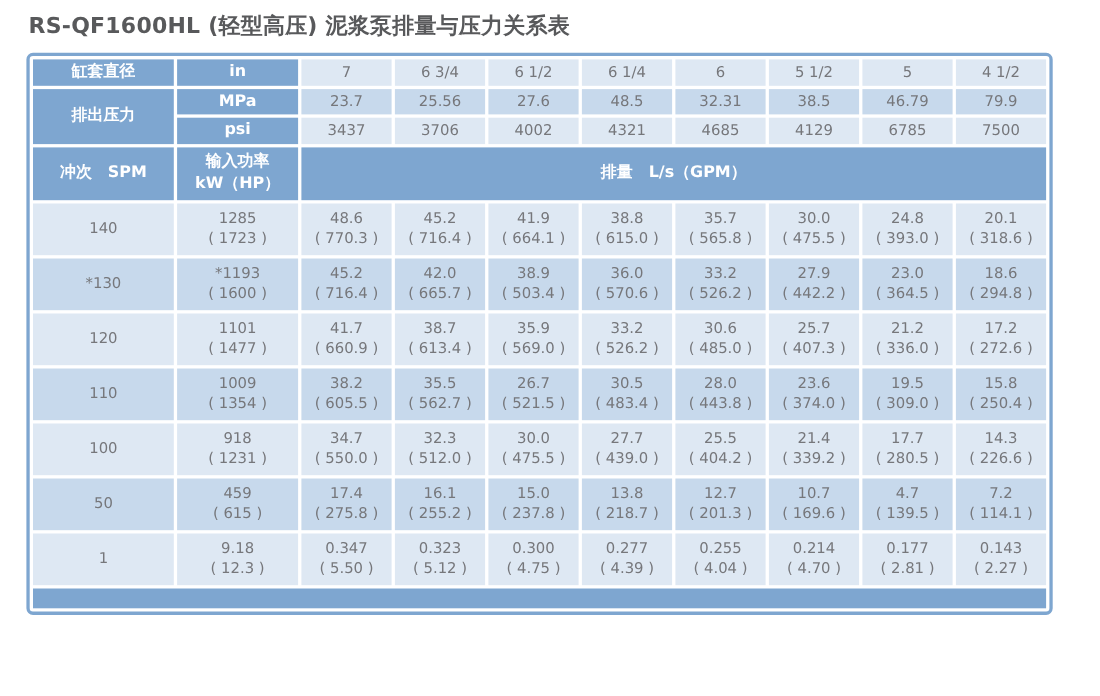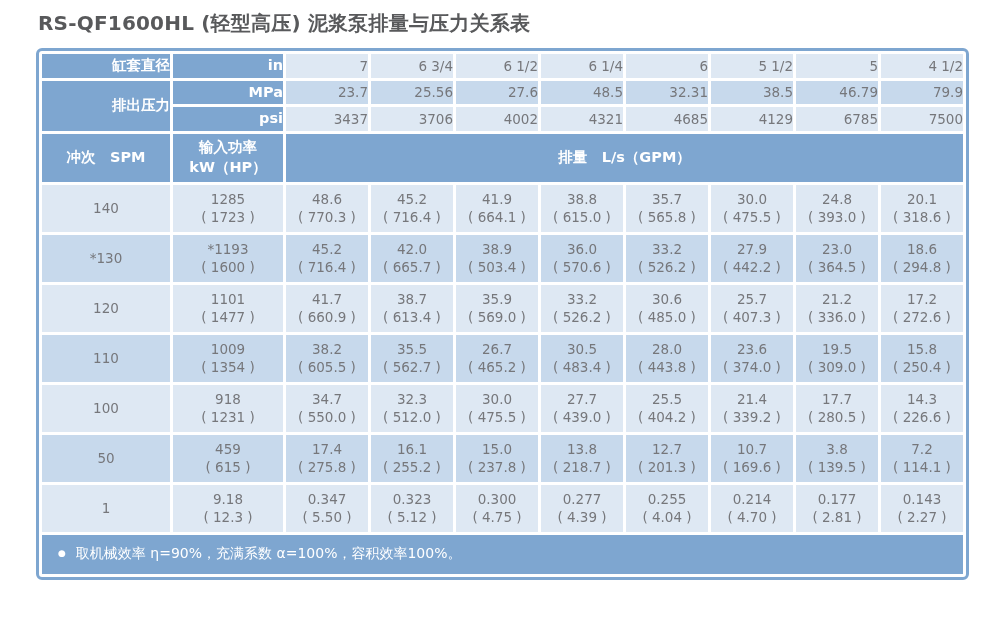--- a/index.html
+++ b/index.html
@@ -9,21 +9,21 @@
     --text:#76777B;
     --title:#58595B;
   }
   *{box-sizing:border-box;}
   html,body{margin:0;padding:0;background:#fff;}
   body{
     width:1000px;height:633px;
     font-family:"DejaVu Sans","Liberation Sans",sans-serif;
     overflow:hidden;
   }
-  .page{padding:6px 30px 0 24px;margin-left:12px;}
+  .page{padding:6px 30px 0 24px;}
   .title{
     font-size:20px;font-weight:bold;color:var(--title);
     margin:4px 0 11px 2px;letter-spacing:.2px;
   }
   .table-frame{
     width:933px;
     border:3px solid var(--blue);
     border-radius:6px;
     background:#fff;
     overflow:hidden;
@@ -40,21 +40,21 @@
     text-align:center;vertical-align:middle;
     color:var(--text);font-size:13.5px;line-height:1.35;
     padding:2px 0;
   }
   td.hdr{
     background:var(--blue);
     color:#fff;font-weight:bold;font-size:14.5px;
   }
   td.light{background:var(--light);}
   td.medium{background:var(--medium);}
-  #row-in td,#row-mpa td,#row-psi td{height:16px;text-align:right;}
+  #row-in td,#row-mpa td,#row-psi td{height:16px;}
   tr.colhead td{height:48px;}
   #data-rows td{height:47px;}
   .notes{
     background:var(--blue);
     margin:0 3px 3px 3px;
     padding:8px 16px 10px 16px;
     color:#fff;font-size:14px;line-height:1.5;
   }
   .note-line{white-space:nowrap;}
   .bullet{
@@ -309,21 +309,21 @@
             <td class="medium">
               <div>38.2</div>
               <div>( 605.5 )</div>
             </td>
             <td class="medium">
               <div>35.5</div>
               <div>( 562.7 )</div>
             </td>
             <td class="medium">
               <div>26.7</div>
-              <div>( 465.2 )</div>
+              <div>( 521.5 )</div>
             </td>
             <td class="medium">
               <div>30.5</div>
               <div>( 483.4 )</div>
             </td>
             <td class="medium">
               <div>28.0</div>
               <div>( 443.8 )</div>
             </td>
             <td class="medium">
@@ -406,21 +406,21 @@
             </td>
             <td class="medium">
               <div>12.7</div>
               <div>( 201.3 )</div>
             </td>
             <td class="medium">
               <div>10.7</div>
               <div>( 169.6 )</div>
             </td>
             <td class="medium">
-              <div>3.8</div>
+              <div>4.7</div>
               <div>( 139.5 )</div>
             </td>
             <td class="medium">
               <div>7.2</div>
               <div>( 114.1 )</div>
             </td>
           </tr>
           <tr>
             <td class="light">
               <div>1</div>
@@ -459,18 +459,15 @@
             </td>
             <td class="light">
               <div>0.143</div>
               <div>( 2.27 )</div>
             </td>
           </tr>
         </tbody>
     </table>
 
     <div class="notes">
-      <div class="note-line">
-        <span class="bullet">●</span><span>取机械效率 η=90%，充满系数 α=100%，容积效率100%。</span>
-      </div>
     </div>
   </div>
 </div>
 
 </body></html>

